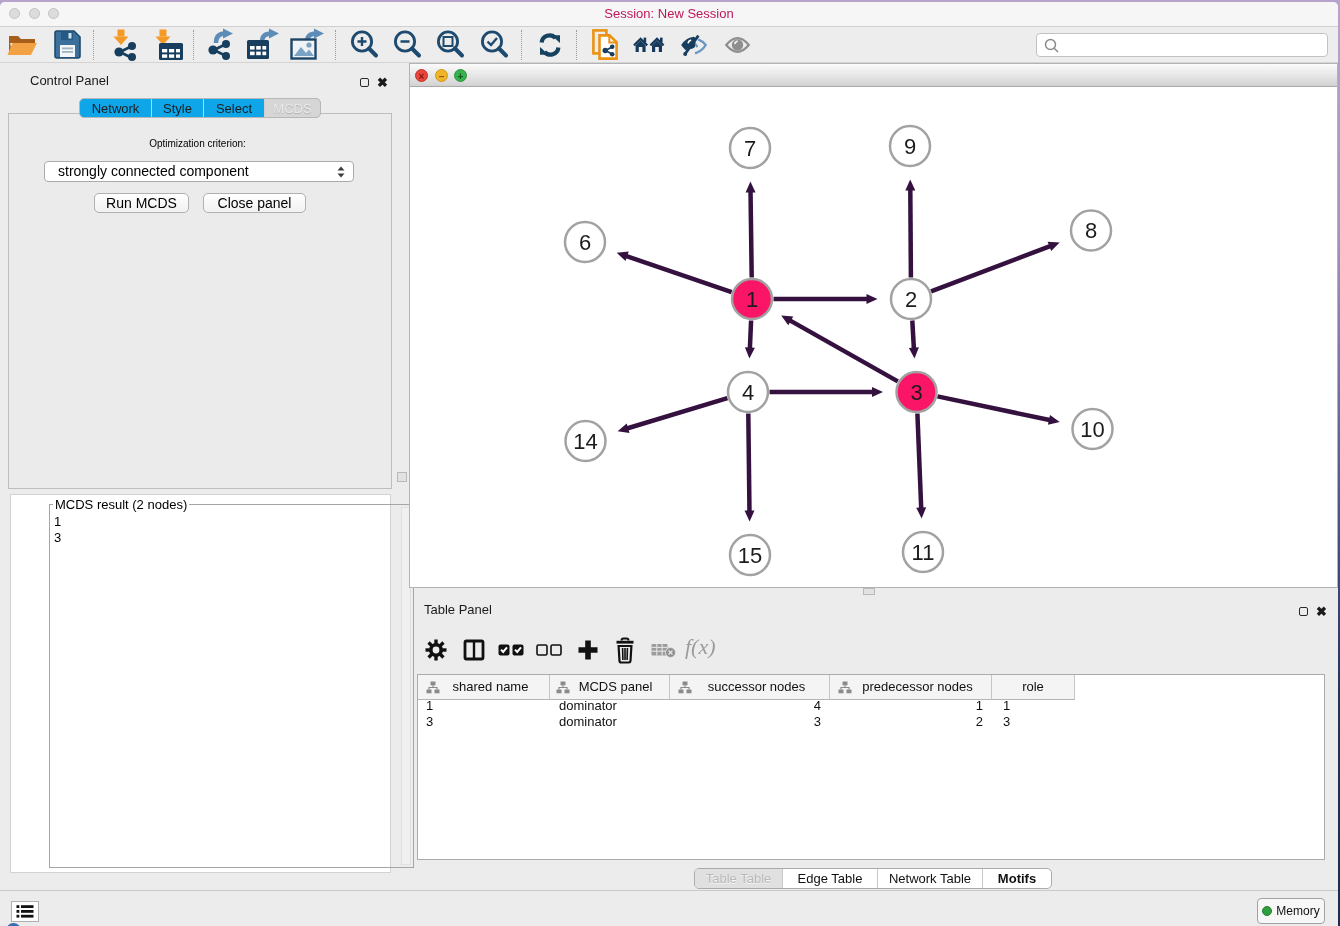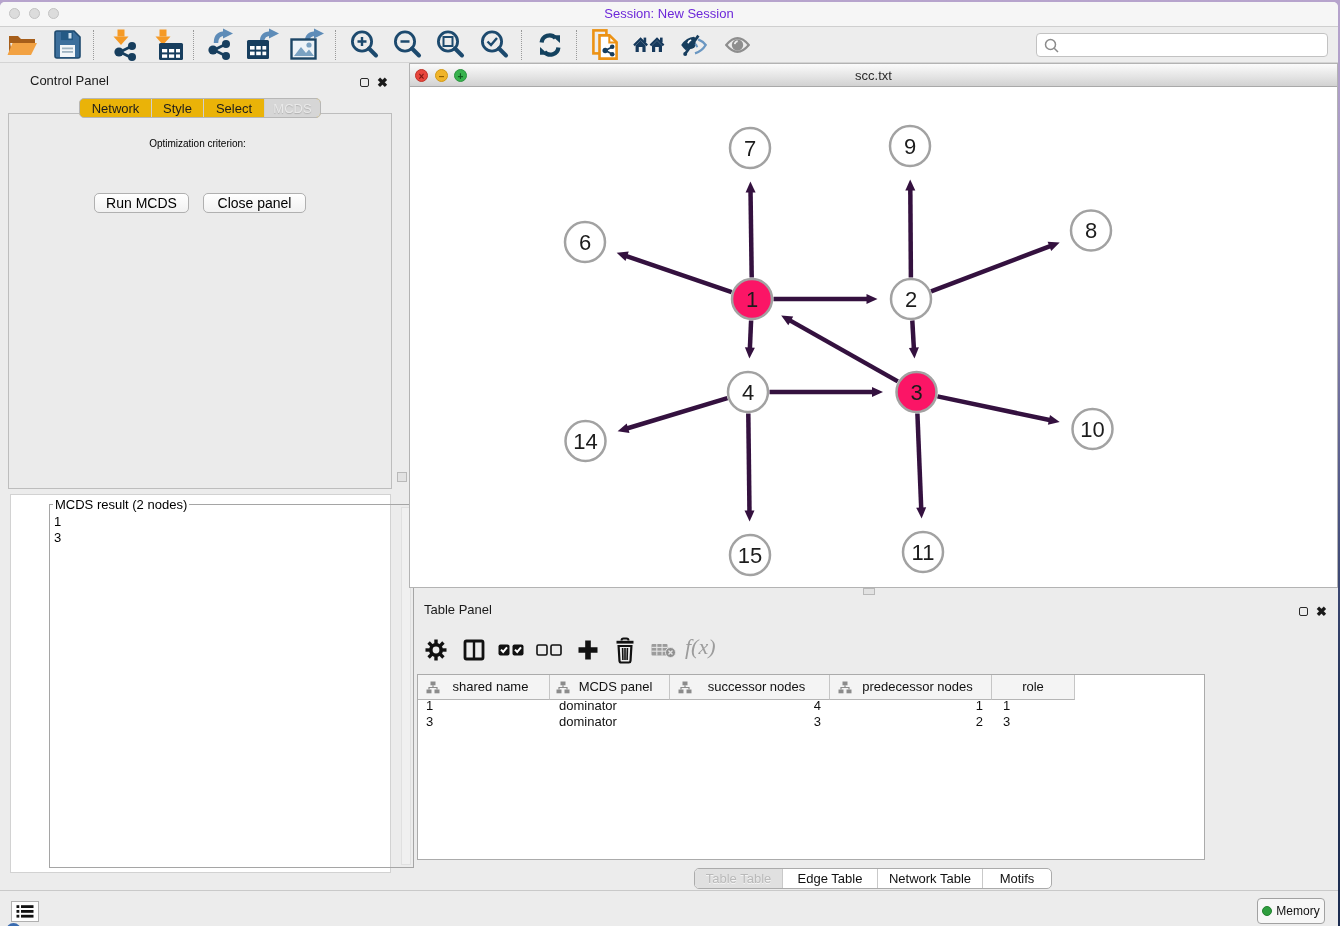--- a/index.html
+++ b/index.html
@@ -2,36 +2,36 @@
 <html><head>
 <meta charset="utf-8">
 <style>
 * { margin:0; padding:0; box-sizing:border-box; }
 html,body { width:1340px; height:926px; overflow:hidden; }
 body { font-family:"Liberation Sans", sans-serif; background:linear-gradient(180deg,#b7a4cd 0%,#a195c2 25%,#4d5584 55%,#243459 75%,#1c2c50 100%); position:relative; }
 #win { position:absolute; left:0; top:2px; width:1338px; height:924px; background:#ececec; border-radius:5px 5px 0 0; overflow:hidden; }
 
 #titlebar { position:absolute; left:0; top:0; width:100%; height:25px; background:#f6f6f6; border-bottom:1px solid #cfcfcf; }
 .tl { position:absolute; top:6px; width:11px; height:11px; border-radius:50%; background:#dcdcdc; border:1px solid #c3c3c3; }
-#titlebar .t { position:absolute; top:4px; left:0; width:100%; text-align:center; font-size:13px; color:#6d28d9; }
+#titlebar .t { position:absolute; top:4px; left:0; width:100%; text-align:center; font-size:13px; color:#be185d; }
 
 #toolbar { position:absolute; left:0; top:25px; width:100%; height:36px; background:#ededed; border-bottom:1px solid #d4d4d4; }
 .sep { position:absolute; top:3px; height:30px; width:0; border-left:1px dotted #9a9a9a; }
 .ticon { position:absolute; top:1px; }
 #search { position:absolute; left:1036px; top:6px; width:292px; height:24px; background:#fff; border:1px solid #c2c2c2; border-radius:4px; }
 
 .phead { font-size:13px; color:#1a1a1a; }
 .wicons { position:absolute; }
 .flt { display:inline-block; width:9px; height:9px; border:1.5px solid #2a2a2a; border-radius:2px; vertical-align:middle; }
 .clx { font-size:13px; font-weight:bold; color:#1a1a1a; margin-left:8px; vertical-align:middle; }
 
 #cpanel { position:absolute; left:0; top:61px; width:395px; height:827px; }
 #cpanel .phead { position:absolute; left:30px; top:10px; }
 #tabpane { position:absolute; left:8px; top:50px; width:384px; height:376px; border:1px solid #bdbdbd; background:#ebebeb; }
-#tabs { position:absolute; left:79px; top:35px; height:20px; display:flex; border:1px solid #b7b7b7; border-radius:5px; overflow:hidden; background:#eab308; }
+#tabs { position:absolute; left:79px; top:35px; height:20px; display:flex; border:1px solid #b7b7b7; border-radius:5px; overflow:hidden; background:#0ea5e9; }
 #tabs div { font-size:13px; color:#1d1d1d; text-align:center; line-height:19px; border-right:1px solid #cfcfcf; }
 #tabs div:last-child { border-right:none; }
 #tabs .selt { background:#d6d6d6; color:#e9e9e9; text-shadow:0 1px 1px #b0b0b0; }
 
 #resultp { position:absolute; left:10px; top:431px; width:381px; height:379px; background:#fff; border:1px solid #d2d2d2; }
 #fs { position:absolute; left:6px; top:9px; width:365px; height:364px; border:1px solid #a5a5a5;margin-left:32px; }
 #fs legend { position:absolute; top:-8px; left:3px; background:#fff; font-size:13px; padding:0 2px; }
 #fs .ln { font-size:13px; margin-left:4px; line-height:15.5px; }
 #fs .ln:first-of-type { margin-top:9px; }
 #fs .sb { position:absolute; right:2px; top:2px; bottom:2px; width:10px; background:#f0f0f0; border:1px solid #e0e0e0; }
@@ -45,28 +45,28 @@
 #graph { position:absolute; left:0; top:24px; }
 #graph line { stroke:#34113f; stroke-width:4.5; }
 #graph path { fill:#34113f; }
 #graph circle.wh { fill:#fff; stroke:#a2a2a2; stroke-width:2.5; }
 #graph circle.pk { fill:#fb1566; stroke:#a2a2a2; stroke-width:2.5; }
 #graph text { font-size:22px; fill:#1c1c1c; text-anchor:middle; dominant-baseline:central; }
 
 #tpanel { position:absolute; left:409px; top:597px; width:929px; height:291px; }
 #tpanel .phead { position:absolute; left:15px; top:3px; }
 #ttool { position:absolute; left:8px; top:30px; height:40px; }
-#tscroll { position:absolute; left:8px; top:75px; width:788px; height:186px; background:#fff; border:1px solid #ababab; }
+#tscroll { position:absolute; left:8px; top:75px; width:908px; height:186px; background:#fff; border:1px solid #ababab; }
 #thead { position:absolute; left:0; top:0; height:25px; display:flex; }
 #thead .hc { background:#f4f4f4; border-right:1px solid #c6c6c6; border-bottom:1px solid #b5b5b5; position:relative; font-size:13px; color:#111; text-align:center; line-height:24px; }
 .trow { position:absolute; font-size:13px; color:#111; }
 
 #btabs { position:absolute; left:285px; top:269px; height:21px; display:flex; border:1px solid #ababab; border-radius:5px; overflow:hidden; background:#fff; }
 #btabs div { font-size:13px; color:#111; text-align:center; line-height:20px; border-right:1px solid #c9c9c9; }
-#btabs div:last-child { border-right:none; }
+#btabs div:last-child { border-right:none;font-weight:bold; }
 #btabs .selt { background:#e0e0e0; color:#b9b9b9; text-shadow:0 1px 0 #f5f5f5; }
 
 #statusbar { position:absolute; left:0; top:888px; width:100%; height:36px; background:#ececec; border-top:1px solid #c9c9c9; }
 #listbtn { position:absolute; left:11px; top:10px; width:28px; height:21px; background:#fdfdfd; border:1px solid #b0b0b0; }
 #membtn { position:absolute; left:1257px; top:7px; width:68px; height:26px; background:#f7f7f7; border:1px solid #a2a2a2; border-radius:4px; font-size:12px; color:#111; text-align:center; line-height:24px; }
 #bluedot { position:absolute; left:6px; top:921px; width:15px; height:15px; border-radius:50%; background:#3a6cb0; }
 </style>
 </head>
 <body>
 <div id="win">
@@ -241,38 +241,43 @@
     <div class="phead">Control Panel</div>
     <div class="wicons" style="left:360px; top:10px;"><span class="flt"></span><span class="clx">✖</span></div>
     <div id="tabpane"></div>
     <div id="tabs">
       <div style="width:72px">Network</div>
       <div style="width:52px">Style</div>
       <div style="width:61px">Select</div>
       <div style="width:55px" class="selt">MCDS</div>
     </div>
     <div style="position:absolute; left:0; top:75px; width:395px; text-align:center; font-size:10px;">Optimization criterion:</div>
+    <div style="position:absolute; left:44px; top:98px; width:310px; height:21px; background:#fff; border:1px solid #ababab; border-radius:4px; font-size:14px; line-height:19px; padding-left:13px;">strongly connected component
+      <svg width="10" height="14" style="position:absolute; right:7px; top:3px;" viewBox="0 0 10 14">
+          <path d="M1.5 5.5L5 1.5L8.5 5.5Z" fill="#3c3c3c"></path>
+          <path d="M1.5 8.5L5 12.5L8.5 8.5Z" fill="#3c3c3c"></path>
+        </svg>
+    </div>
     <div style="position:absolute; left:94px; top:130px; width:95px; height:20px; background:linear-gradient(#ffffff,#f1f1f1); border:1px solid #b0b0b0; border-radius:5px; font-size:14px; text-align:center; line-height:18px;">Run MCDS</div>
     <div style="position:absolute; left:203px; top:130px; width:103px; height:20px; background:linear-gradient(#ffffff,#f1f1f1); border:1px solid #b0b0b0; border-radius:5px; font-size:14px; text-align:center; line-height:18px;">Close panel</div>
     <div id="resultp">
       <div id="fs">
         <legend>MCDS result (2 nodes)</legend>
         <div class="ln">1</div>
         <div class="ln">3</div>
         <div class="sb"></div>
       </div>
     </div>
   </div>
   <div id="vhandle"></div>
   <div id="netwin">
     <div id="nettitle">
       <div class="mac" style="left:5px; background:#e8463c; border:1px solid #c03228; color:#801712;">×</div>
       <div class="mac" style="left:25px; background:#f0b429; border:1px solid #d29a14; color:#8a5d00;">–</div>
       <div class="mac" style="left:44px; background:#37b24d; border:1px solid #2b9440; color:#115c20;">+</div>
-      <div class="t">scc.txt</div>
     </div>
     <svg id="graph" width="927" height="500" viewBox="409 86 927 500">
 <line x1="750.7" y1="275.5" x2="749.5" y2="187.5"></line>
 <line x1="730.7" y1="290.1" x2="623.3" y2="253.4"></line>
 <line x1="772.5" y1="297.0" x2="868.5" y2="297.0"></line>
 <line x1="750.1" y1="318.5" x2="748.8" y2="348.5"></line>
 <line x1="909.9" y1="275.5" x2="909.3" y2="185.5"></line>
 <line x1="930.1" y1="289.4" x2="1051.2" y2="243.3"></line>
 <line x1="911.3" y1="318.5" x2="913.0" y2="348.6"></line>
 <line x1="896.8" y1="379.4" x2="787.1" y2="317.4"></line>

